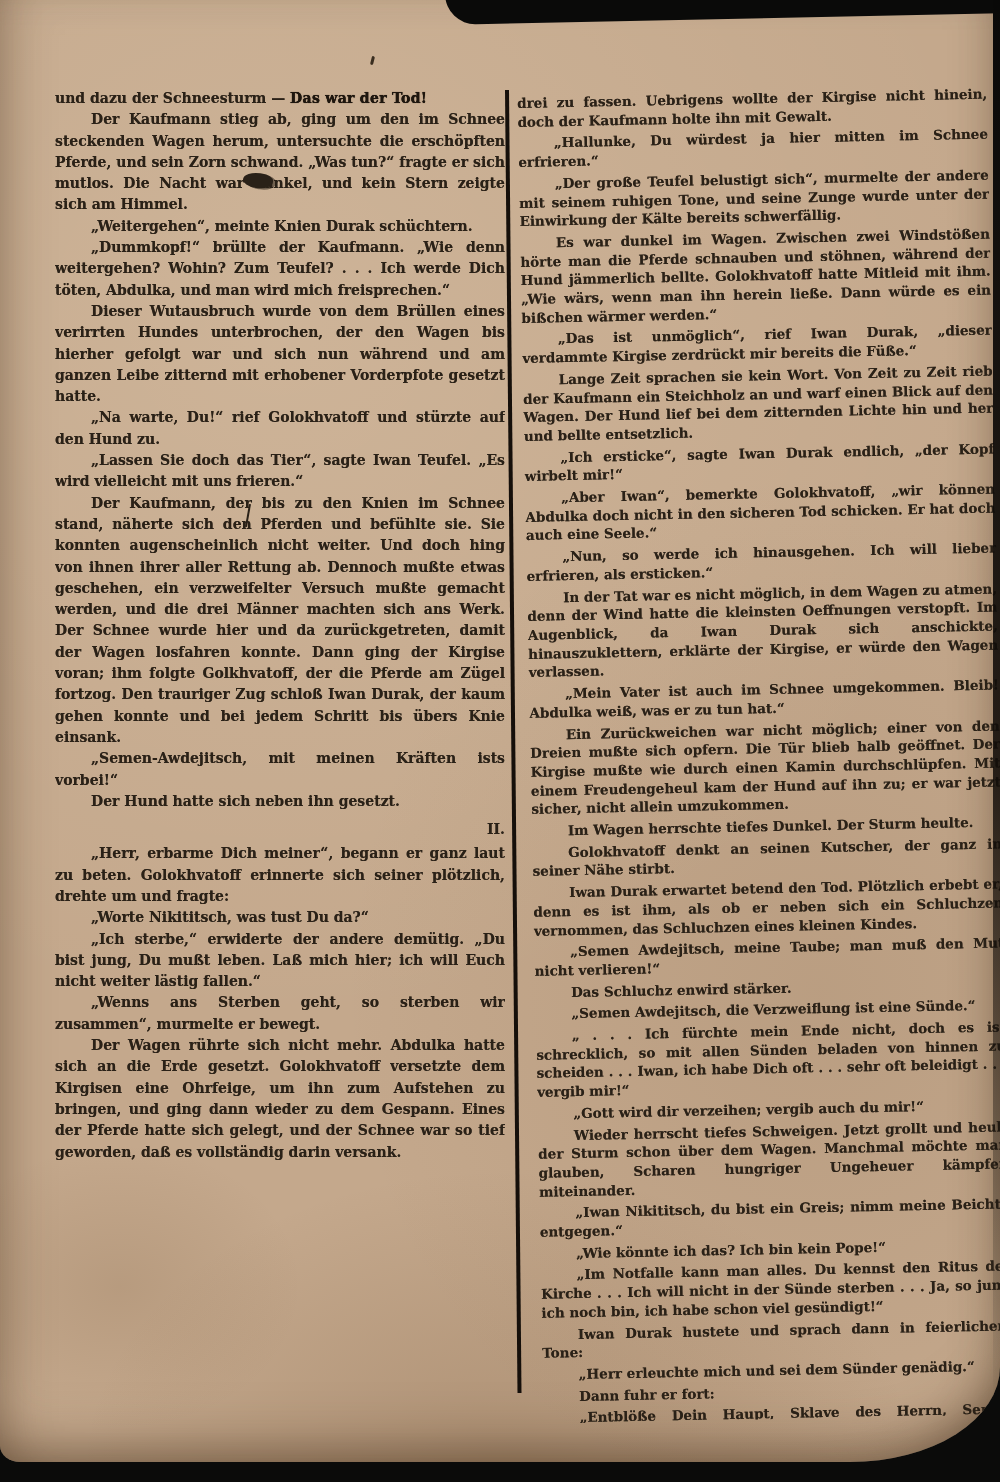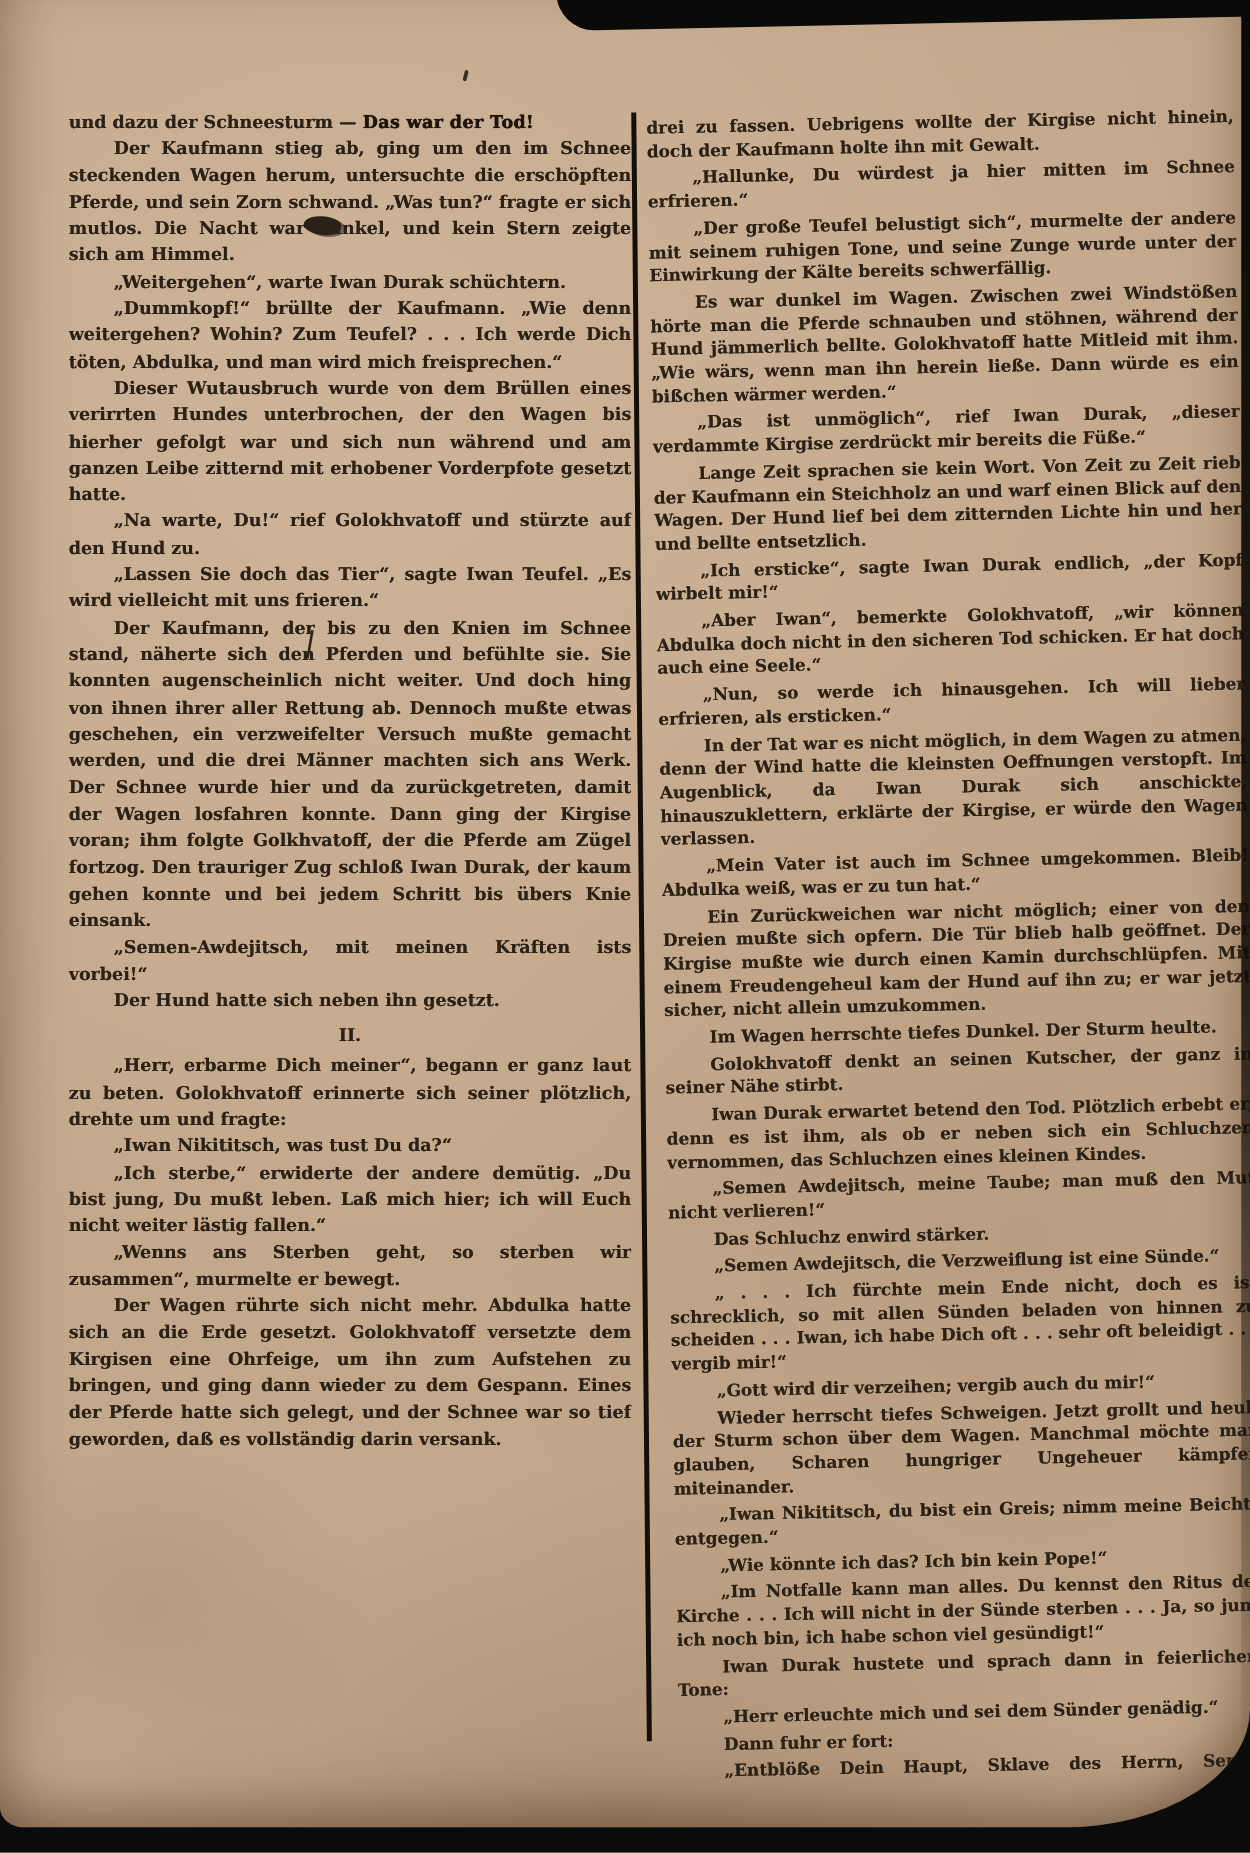--- a/index.html
+++ b/index.html
@@ -33,21 +33,21 @@
   .col-left{left:55px;top:88px;width:450px;font-size:14px;line-height:21.3px;height:1312px;overflow:hidden;}
   .col-right{
     left:517px;top:94px;width:470px;font-size:13.5px;line-height:18.7px;
     height:1330px;overflow:hidden;
     transform:rotate(-1.15deg);transform-origin:0 0;
   }
   .para{margin:0;}
   .col-right .para{margin:0 0 3px;}
   .para.indent{text-indent:36px;}
   .para.open{text-indent:0;}
-  .para.center{text-align:center;text-indent:0;margin:7px 0 3px;}
+  .para.center{text-align:right;text-indent:0;margin:7px 0 3px;}
   .xbold{color:#1e160e;text-shadow:0 0 0.8px #1e160e, 0 0 0.4px #1e160e;letter-spacing:0.3px;}
   
   .divider{
     position:absolute;left:505px;top:90px;width:4px;height:1303px;
     background:#150f0a;transform:rotate(-0.55deg);transform-origin:top center;
   }
   
   .ink-blot{
     position:absolute;left:243px;top:173px;width:30px;height:15px;
     background:#2a2118;border-radius:60% 45% 55% 50%;
@@ -73,31 +73,31 @@
   }
 </style>
 </head>
 <body>
 
 <div class="scan">
   <div class="paper">
     <div class="col col-left">
         <p class="para open">und dazu der Schneesturm — <span class="xbold">Das war der Tod!</span></p>
         <p class="para indent">Der Kaufmann stieg ab, ging um den im Schnee steckenden Wagen herum, untersuchte die erschöpften Pferde, und sein Zorn schwand. „Was tun?“ fragte er sich mutlos. Die Nacht war dunkel, und kein Stern zeigte sich am Himmel.</p>
-        <p class="para indent">„Weitergehen“, warte Iwan Durak schüchtern.</p>
+        <p class="para indent">„Weitergehen“, meinte Knien Durak schüchtern.</p>
         <p class="para indent">„Dummkopf!“ brüllte der Kaufmann. „Wie denn weitergehen? Wohin? Zum Teufel? . . . Ich werde Dich töten, Abdulka, und man wird mich freisprechen.“</p>
         <p class="para indent">Dieser Wutausbruch wurde von dem Brüllen eines verirrten Hundes unterbrochen, der den Wagen bis hierher gefolgt war und sich nun während und am ganzen Leibe zitternd mit erhobener Vorderpfote gesetzt hatte.</p>
         <p class="para indent">„Na warte, Du!“ rief Golokhvatoff und stürzte auf den Hund zu.</p>
         <p class="para indent">„Lassen Sie doch das Tier“, sagte Iwan Teufel. „Es wird vielleicht mit uns frieren.“</p>
         <p class="para indent">Der Kaufmann, der bis zu den Knien im Schnee stand, näherte sich den Pferden und befühlte sie. Sie konnten augenscheinlich nicht weiter. Und doch hing von ihnen ihrer aller Rettung ab. Dennoch mußte etwas geschehen, ein verzweifelter Versuch mußte gemacht werden, und die drei Männer machten sich ans Werk. Der Schnee wurde hier und da zurückgetreten, damit der Wagen losfahren konnte. Dann ging der Kirgise voran; ihm folgte Golkhvatoff, der die Pferde am Zügel fortzog. Den trauriger Zug schloß Iwan Durak, der kaum gehen konnte und bei jedem Schritt bis übers Knie einsank.</p>
         <p class="para indent">„Semen-Awdejitsch, mit meinen Kräften ists vorbei!“</p>
         <p class="para indent">Der Hund hatte sich neben ihn gesetzt.</p>
         <p class="para center">II.</p>
         <p class="para indent">„Herr, erbarme Dich meiner“, begann er ganz laut zu beten. Golokhvatoff erinnerte sich seiner plötzlich, drehte um und fragte:</p>
-        <p class="para indent">„Iwan Nikititsch, was tust Du da?“</p>
+        <p class="para indent">„Worte Nikititsch, was tust Du da?“</p>
         <p class="para indent">„Ich sterbe,“ erwiderte der andere demütig. „Du bist jung, Du mußt leben. Laß mich hier; ich will Euch nicht weiter lästig fallen.“</p>
         <p class="para indent">„Wenns ans Sterben geht, so sterben wir zusammen“, murmelte er bewegt.</p>
         <p class="para indent">Der Wagen rührte sich nicht mehr. Abdulka hatte sich an die Erde gesetzt. Golokhvatoff versetzte dem Kirgisen eine Ohrfeige, um ihn zum Aufstehen zu bringen, und ging dann wieder zu dem Gespann. Eines der Pferde hatte sich gelegt, und der Schnee war so tief geworden, daß es vollständig darin versank.</p>
       </div>
     <div class="divider"></div>
     <div class="col col-right">
         <p class="para open">drei zu fassen. Uebrigens wollte der Kirgise nicht hinein, doch der Kaufmann holte ihn mit Gewalt.</p>
         <p class="para indent">„Hallunke, Du würdest ja hier mitten im Schnee erfrieren.“</p>
         <p class="para indent">„Der große Teufel belustigt sich“, murmelte der andere mit seinem ruhigen Tone, und seine Zunge wurde unter der Einwirkung der Kälte bereits schwerfällig.</p>
         <p class="para indent">Es war dunkel im Wagen. Zwischen zwei Windstößen hörte man die Pferde schnauben und stöhnen, während der Hund jämmerlich bellte. Golokhvatoff hatte Mitleid mit ihm. „Wie wärs, wenn man ihn herein ließe. Dann würde es ein bißchen wärmer werden.“</p>

